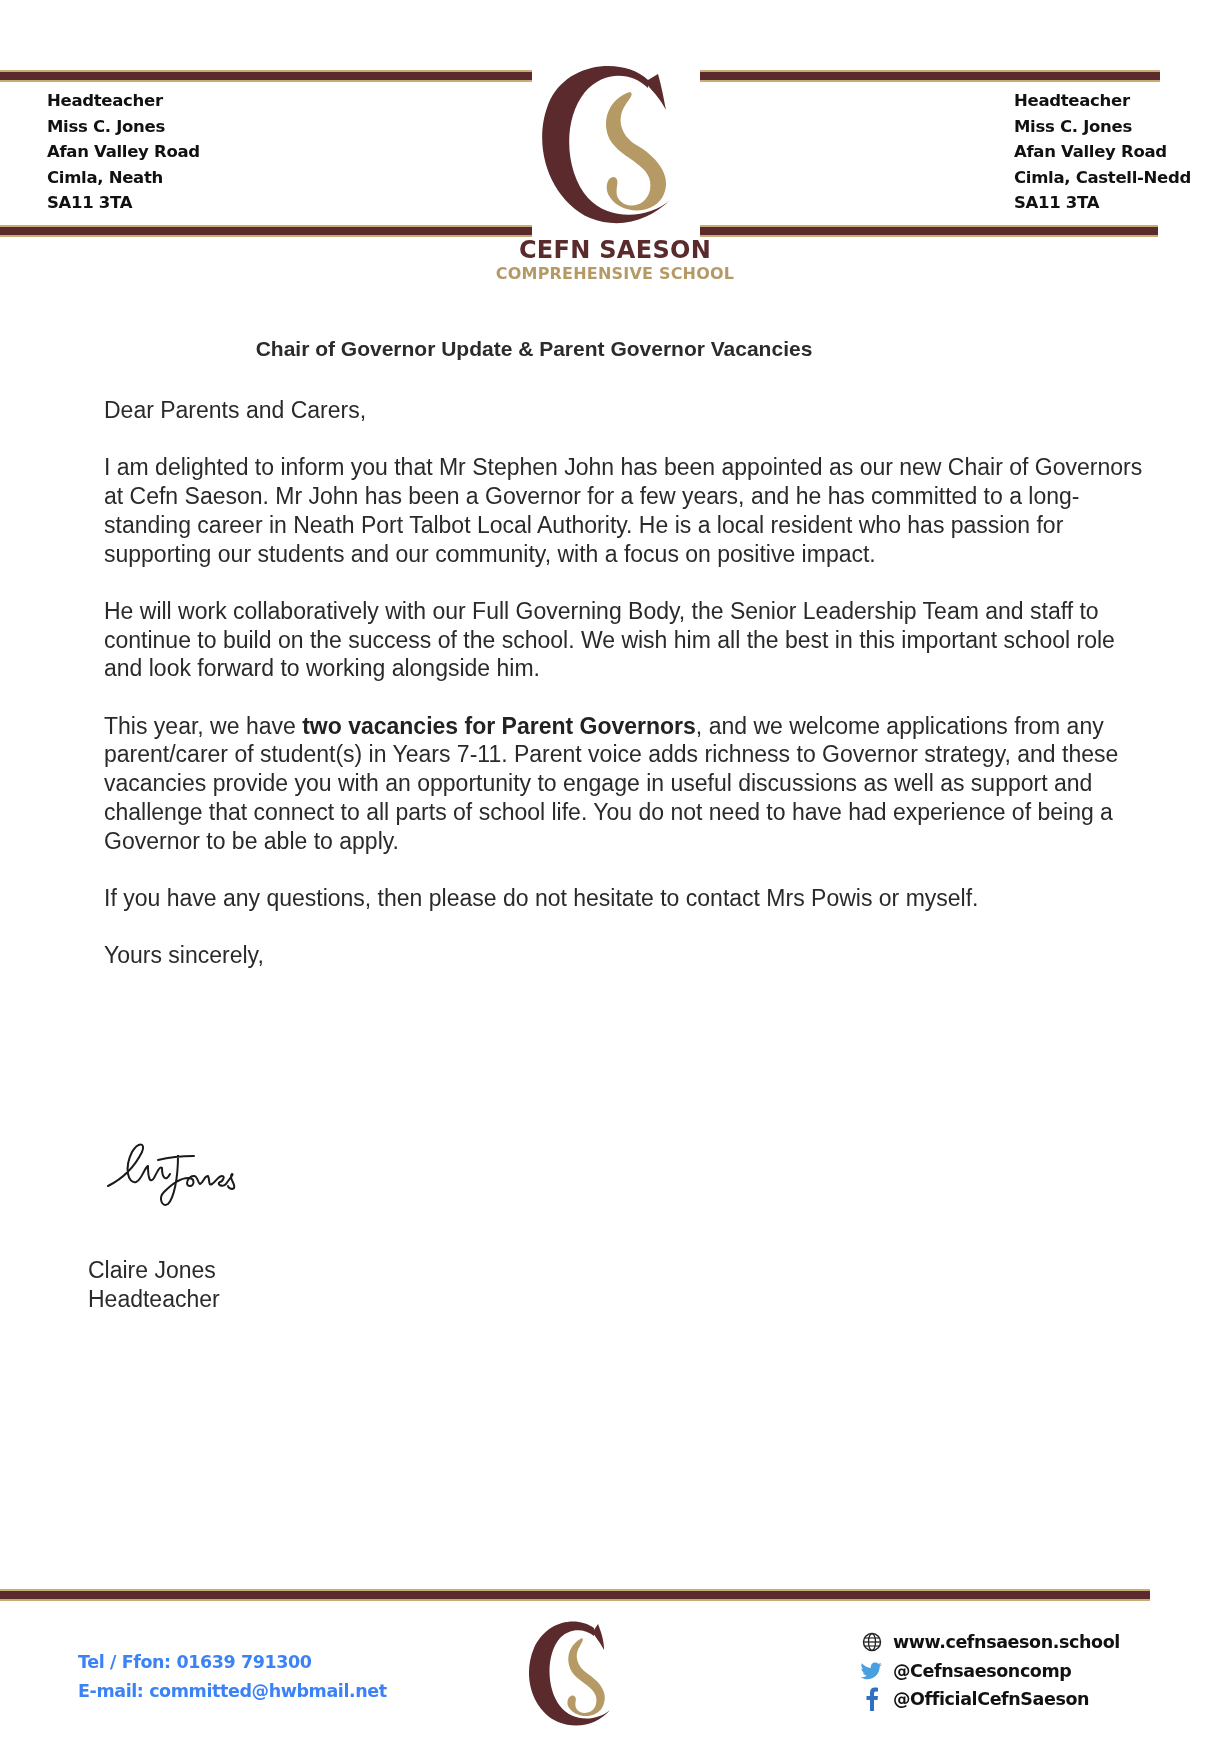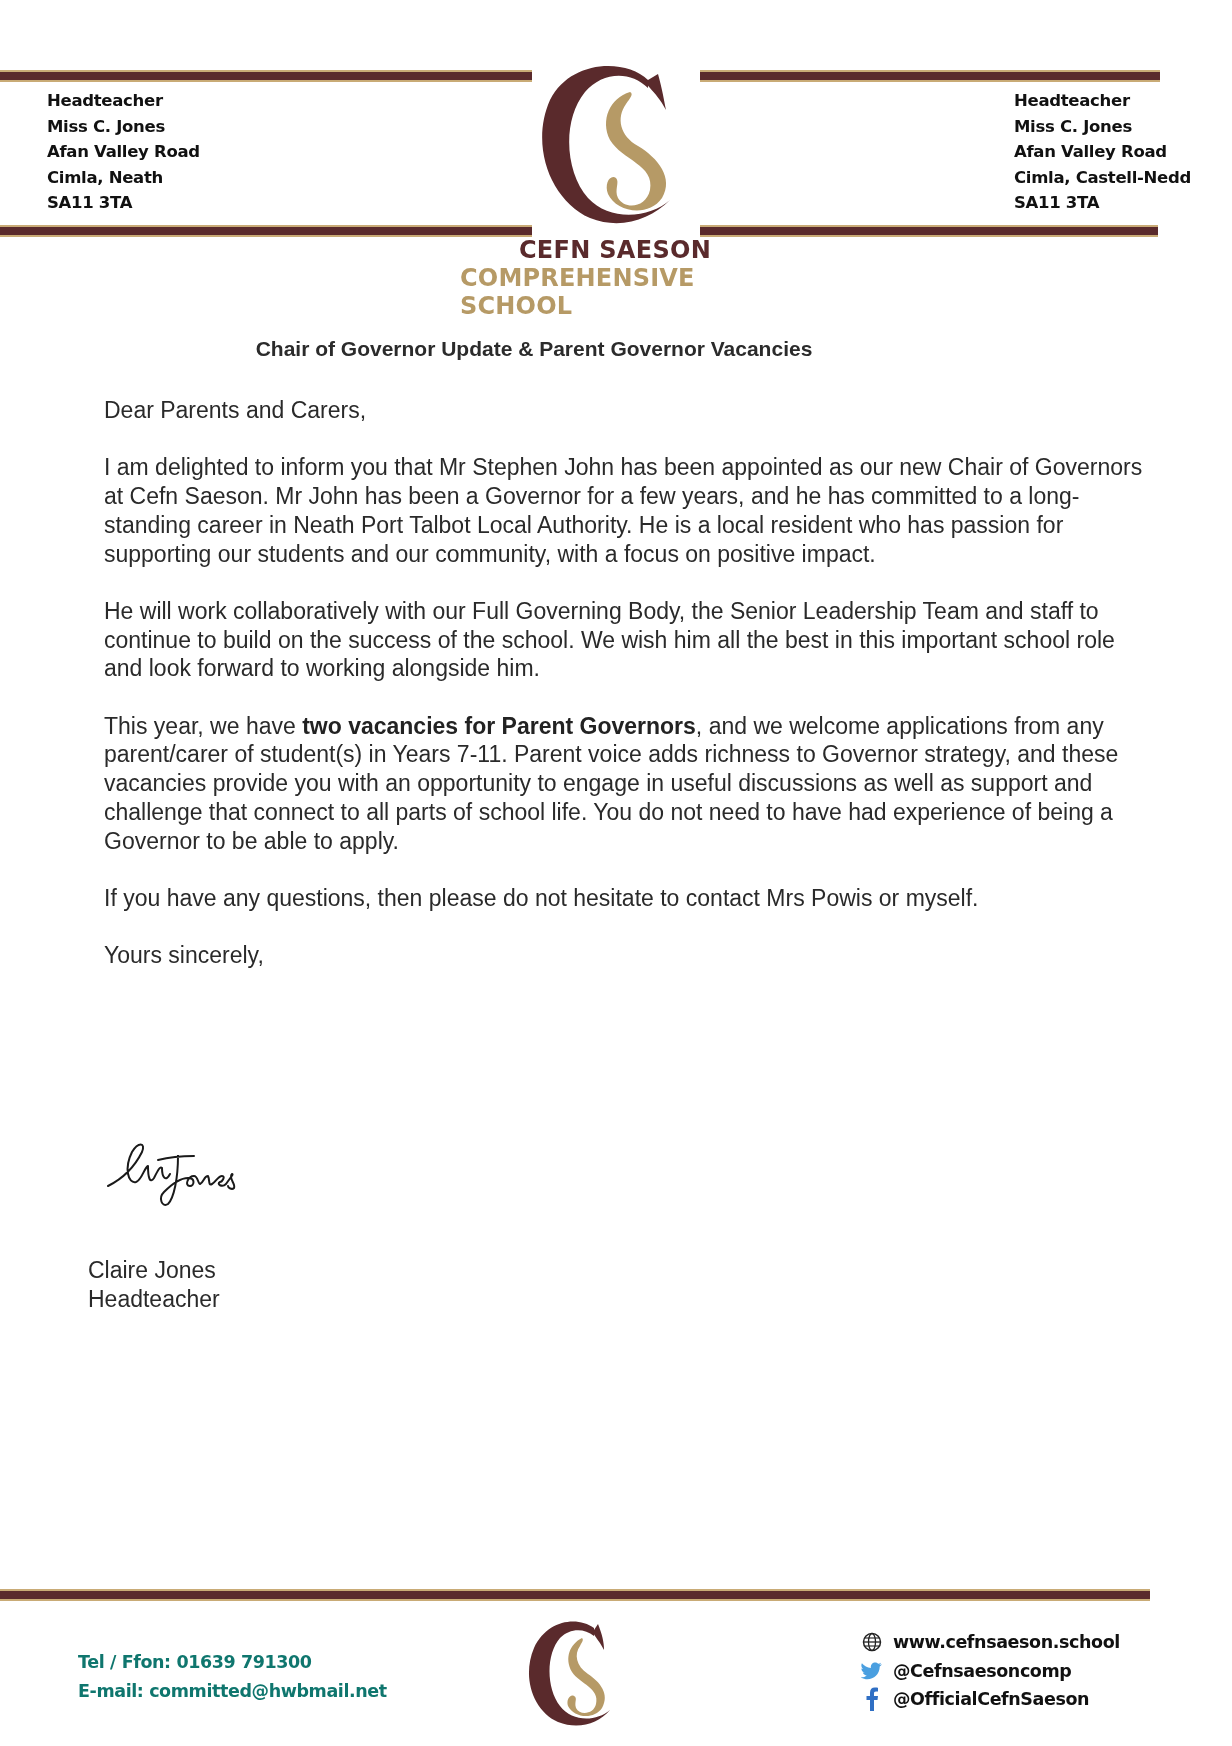--- a/index.html
+++ b/index.html
@@ -12,33 +12,33 @@
   .rule.mid-right { left:700px; top:225px; width:458px; }
   .rule.footer { left:0; top:1589px; width:1150px; }
 
   .addr { position:absolute; top:88px; font-family:"DejaVu Sans", sans-serif; font-weight:bold; font-size:16.5px; line-height:25.5px; color:#111; letter-spacing:-0.3px; }
   .addr.left { left:47px; }
   .addr.right { left:1014px; }
   .addr div { white-space:nowrap; }
 
   .logo { position:absolute; left:530px; top:60px; width:170px; height:170px; }
   .logo-name1 { position:absolute; left:470px; top:236px; width:290px; text-align:center; font-family:"DejaVu Sans", sans-serif; font-weight:bold; font-size:24px; color:#5a2a2c; letter-spacing:0.3px; }
-  .logo-name2 { position:absolute; left:460px; top:264px; width:310px; font-family:"DejaVu Sans", sans-serif; font-weight:bold; font-size:24px; color:#b69a66; letter-spacing:0.2px; }
+  .logo-name2 { position:absolute; left:460px; top:264px; width:310px; text-align:center; font-family:"DejaVu Sans", sans-serif; font-weight:bold; font-size:16px; color:#b69a66; letter-spacing:0.2px; }
 
   .title { position:absolute; left:0; width:1068px; top:337px; text-align:center; font-weight:bold; font-size:21px; color:#2b2b2b; }
 
   .body { position:absolute; left:104px; top:396px; width:1040px; font-size:23px; line-height:28.7px; color:#2a2a2a; }
   .body p { margin:0 0 28.7px 0; }
   .body b { color:#222; }
   sup { font-size:13px; line-height:0; }
 
   .signature { position:absolute; left:104px; top:1138px; width:150px; height:80px; }
   .signer { position:absolute; left:88px; top:1256px; font-size:23px; line-height:28.7px; color:#2a2a2a; }
 
-  .footer-contact { position:absolute; left:78px; top:1648px; font-family:"DejaVu Sans", sans-serif; font-weight:bold; font-size:17.5px; line-height:29px; color:#0f766e; letter-spacing:-0.4px; }
+  .footer-contact { position:absolute; left:78px; top:1648px; font-family:"DejaVu Sans", sans-serif; font-weight:bold; font-size:17.5px; line-height:29px; color:#3b82f6; letter-spacing:-0.4px; }
   .footer-logo { position:absolute; left:522px; top:1618px; width:100px; height:112px; }
   .footer-social { position:absolute; left:861px; top:1628px; font-family:"DejaVu Sans", sans-serif; font-weight:bold; font-size:17.5px; line-height:28.5px; color:#111; letter-spacing:-0.4px; }
   .social-row { display:flex; align-items:center; white-space:nowrap; }
   .social-row .ico { width:22px; height:22px; margin-right:10px; display:inline-flex; align-items:center; justify-content:center; }
 </style>
 </head>
 <body>
 
 <div class="rule top-left"></div>
 <div class="rule top-right"></div>

